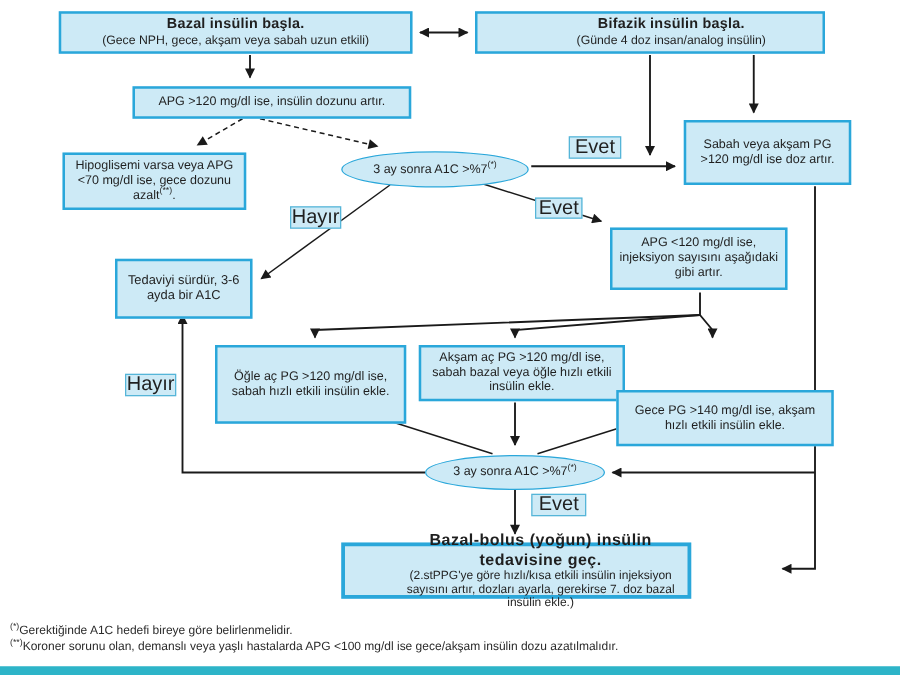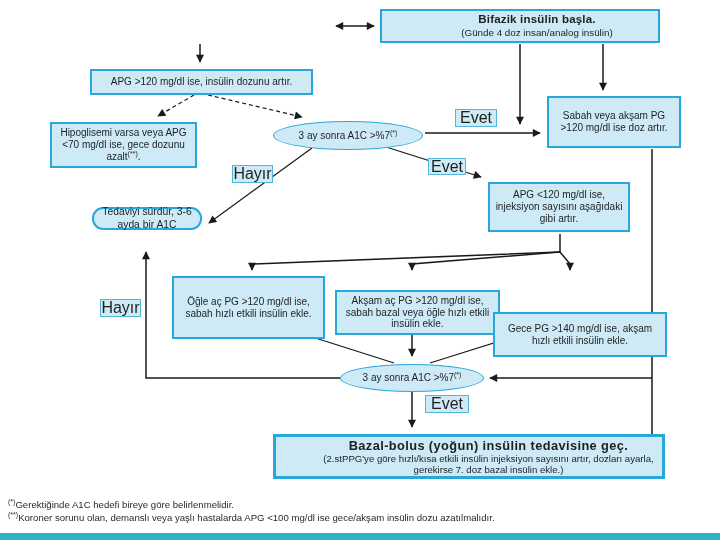--- a/index.html
+++ b/index.html
@@ -83,67 +83,71 @@
 
       <polyline points="652,149 652,455 626,455" marker-end="url(#ah)"></polyline>
       <line x1="652" y1="378" x2="490" y2="378" marker-end="url(#ah)"></line>
 
       <polyline points="340,378 146,378 146,252" marker-end="url(#ah)"></polyline>
 
       <line x1="412" y1="392" x2="412" y2="427" marker-end="url(#ah)"></line>
     </g>
   </svg>
 
+  <div class="box" style="left:47px; top:9px; width:283px; height:34px;">
+    <div class="t">Bazal insülin başla.</div>
+    <div class="s">(Gece NPH, gece, akşam veya sabah uzun etkili)</div>
+  </div>
 
   <div class="box" style="left:380px; top:9px; width:280px; height:34px;padding-left:37px;">
     <div class="t">Bifazik insülin başla.</div>
     <div class="s">(Günde 4 doz insan/analog insülin)</div>
   </div>
 
-  <div class="box fs10" style="left:90px; top:69px; width:223px; height:26px;">
+  <div class="box fs10" style="left:106px; top:69px; width:223px; height:26px;">
     <div>APG &gt;120 mg/dl ise, insülin dozunu artır.</div>
   </div>
 
   <div class="box fs10" style="left:50px; top:122px; width:147px; height:46px;">
     <div><span>Hipoglisemi varsa veya APG &lt;70 mg/dl ise, gece dozunu azalt</span><sup class="mk">(**)</sup><span>.</span></div>
   </div>
 
   <div class="box ellipse" style="left:273px; top:121px; width:150px; height:29px;">
     <div><span>3 ay sonra A1C &gt;%7</span><sup class="mk">(*)</sup></div>
   </div>
 
   <div class="box fs10" style="left:547px; top:96px; width:134px; height:52px;">
     <div>Sabah veya akşam PG &gt;120 mg/dl ise doz artır.</div>
   </div>
 
   <div class="box fs10" style="left:488px; top:182px; width:142px; height:50px;">
     <div>APG &lt;120 mg/dl ise, injeksiyon sayısını aşağıdaki gibi artır.</div>
   </div>
 
-  <div class="box fs105" style="left:92px; top:207px; width:110px; height:23px;border-radius:11px;">
+  <div class="box fs105" style="left:92px; top:207px; width:110px; height:48px;">
     <div>Tedaviyi sürdür, 3-6 ayda bir A1C</div>
   </div>
 
   <div class="box fs10" style="left:172px; top:276px; width:153px; height:63px;">
     <div>Öğle aç PG &gt;120 mg/dl ise, sabah hızlı etkili insülin ekle.</div>
   </div>
 
-  <div class="box fs10" style="left:335px; top:276px; width:165px; height:45px;margin-top:14px;">
+  <div class="box fs10" style="left:335px; top:276px; width:165px; height:45px;">
     <div>Akşam aç PG &gt;120 mg/dl ise, sabah bazal veya öğle hızlı etkili insülin ekle.</div>
   </div>
 
   <div class="box fs10" style="left:493px; top:276px; width:174px; height:45px;margin-top:36px;">
     <div>Gece PG &gt;140 mg/dl ise, akşam hızlı etkili insülin ekle.</div>
   </div>
 
   <div class="box ellipse" style="left:340px; top:364px; width:144px; height:28px;">
     <div><span>3 ay sonra A1C &gt;%7</span><sup class="mk">(*)</sup></div>
   </div>
 
-  <div class="box bigbox" style="left:273px; top:434px; width:392px; height:45px; border-width:3px;padding-left:42px;">
+  <div class="box bigbox" style="left:273px; top:434px; width:280px; height:45px; border-width:3px;padding-left:42px;">
     <div class="t">Bazal-bolus (yoğun) insülin tedavisine geç.</div>
     <div class="s">(2.stPPG'ye göre hızlı/kısa etkili insülin injeksiyon sayısını artır, dozları ayarla, gerekirse 7. doz bazal insülin ekle.)</div>
   </div>
 
   <div class="lbl" style="left:455px; top:109px; width:42px; height:18px;">Evet</div>
   <div class="lbl" style="left:428px; top:158px; width:38px; height:17px;">Evet</div>
   <div class="lbl" style="left:232px; top:165px; width:41px; height:18px;">Hayır</div>
   <div class="lbl" style="left:100px; top:299px; width:41px; height:18px;">Hayır</div>
   <div class="lbl" style="left:425px; top:395px; width:44px; height:18px;">Evet</div>
 

